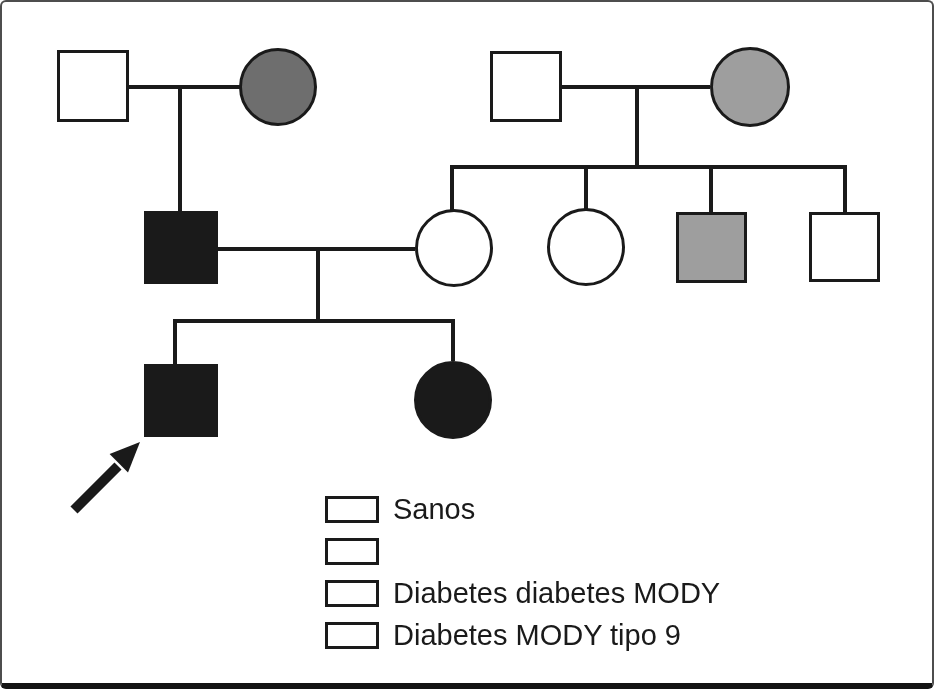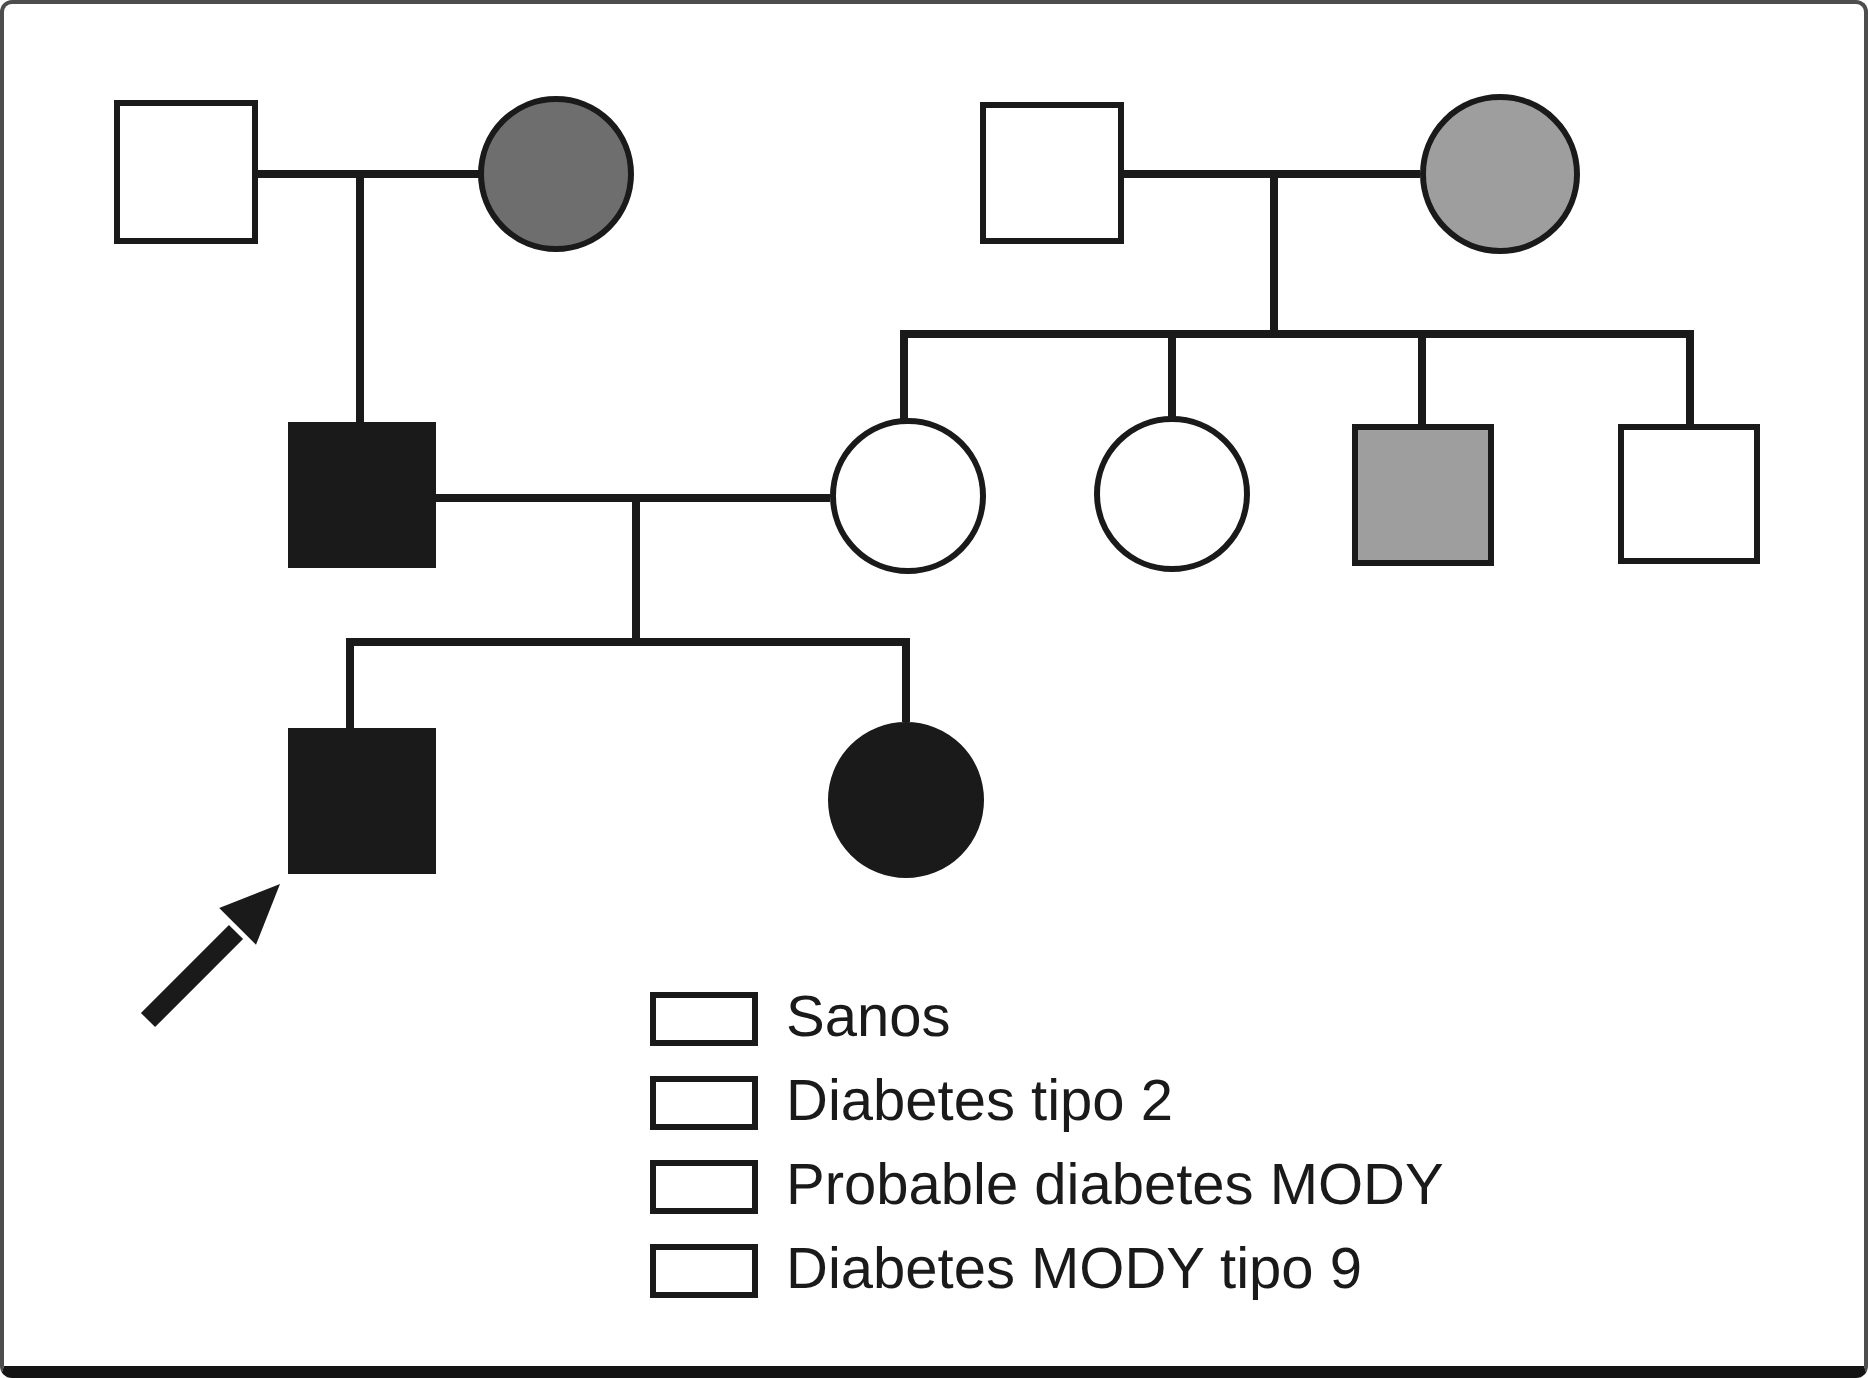--- a/index.html
+++ b/index.html
@@ -79,25 +79,24 @@
     <polygon points="88,15 76,45.4 57.6,27" fill="#1a1a1a"></polygon>
   </svg>
 
   <div class="legend">
     <div class="legend-row">
       <div class="swatch" style="background:#ffffff;"></div>
       <div class="legend-label">Sanos</div>
     </div>
     <div class="legend-row">
       <div class="swatch f-gray2"></div>
-      <div class="legend-label">Diabetes tipo 2</div>
     </div>
     <div class="legend-row">
       <div class="swatch f-mody"></div>
-      <div class="legend-label">Probable diabetes MODY</div>
+      <div class="legend-label">Diabetes diabetes MODY</div>
     </div>
     <div class="legend-row">
       <div class="swatch f-black"></div>
       <div class="legend-label">Diabetes MODY tipo 9</div>
     </div>
   </div>
 
 </div>
 
 </body></html>

